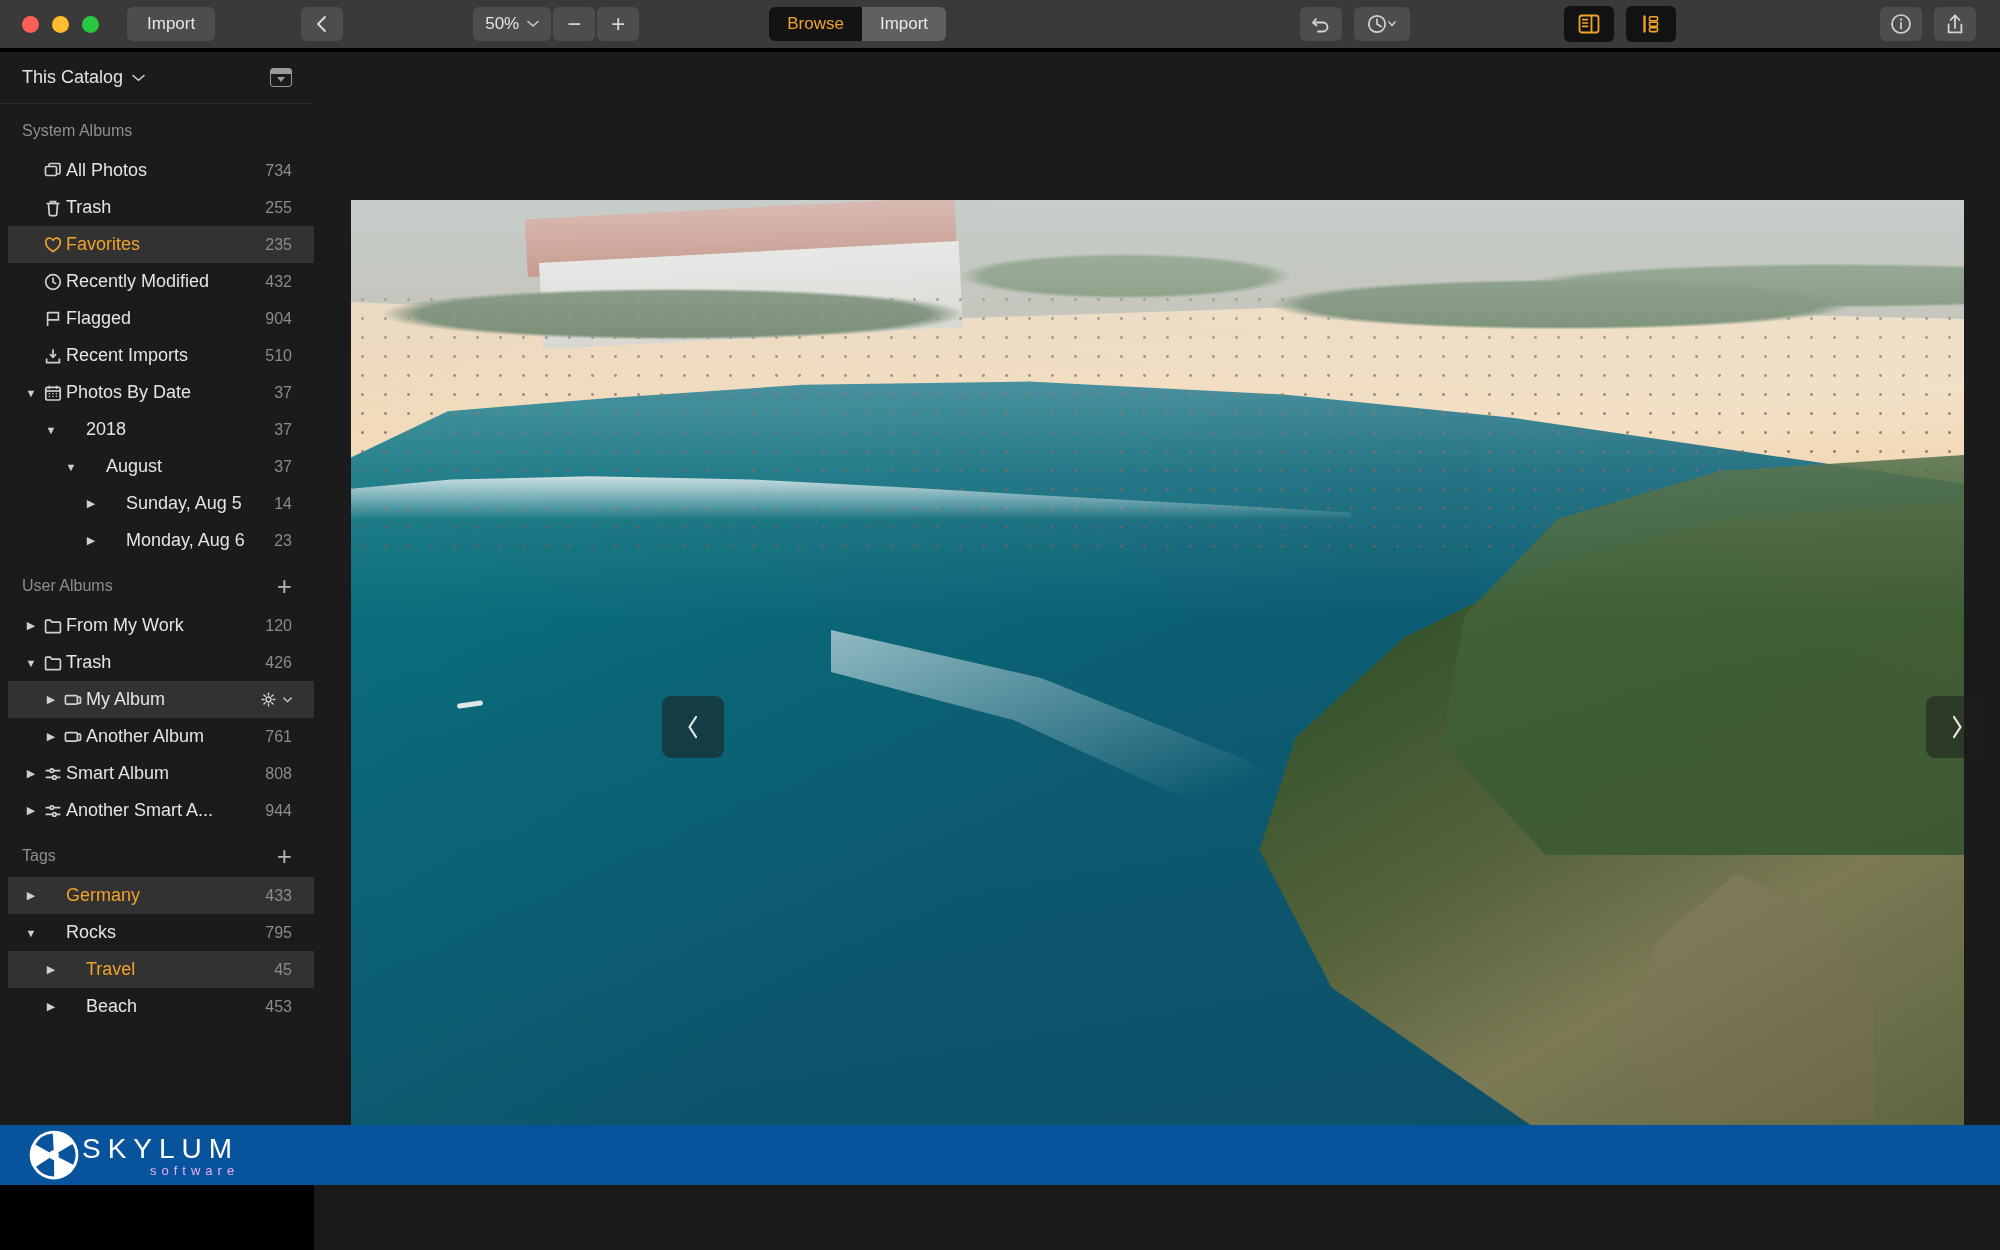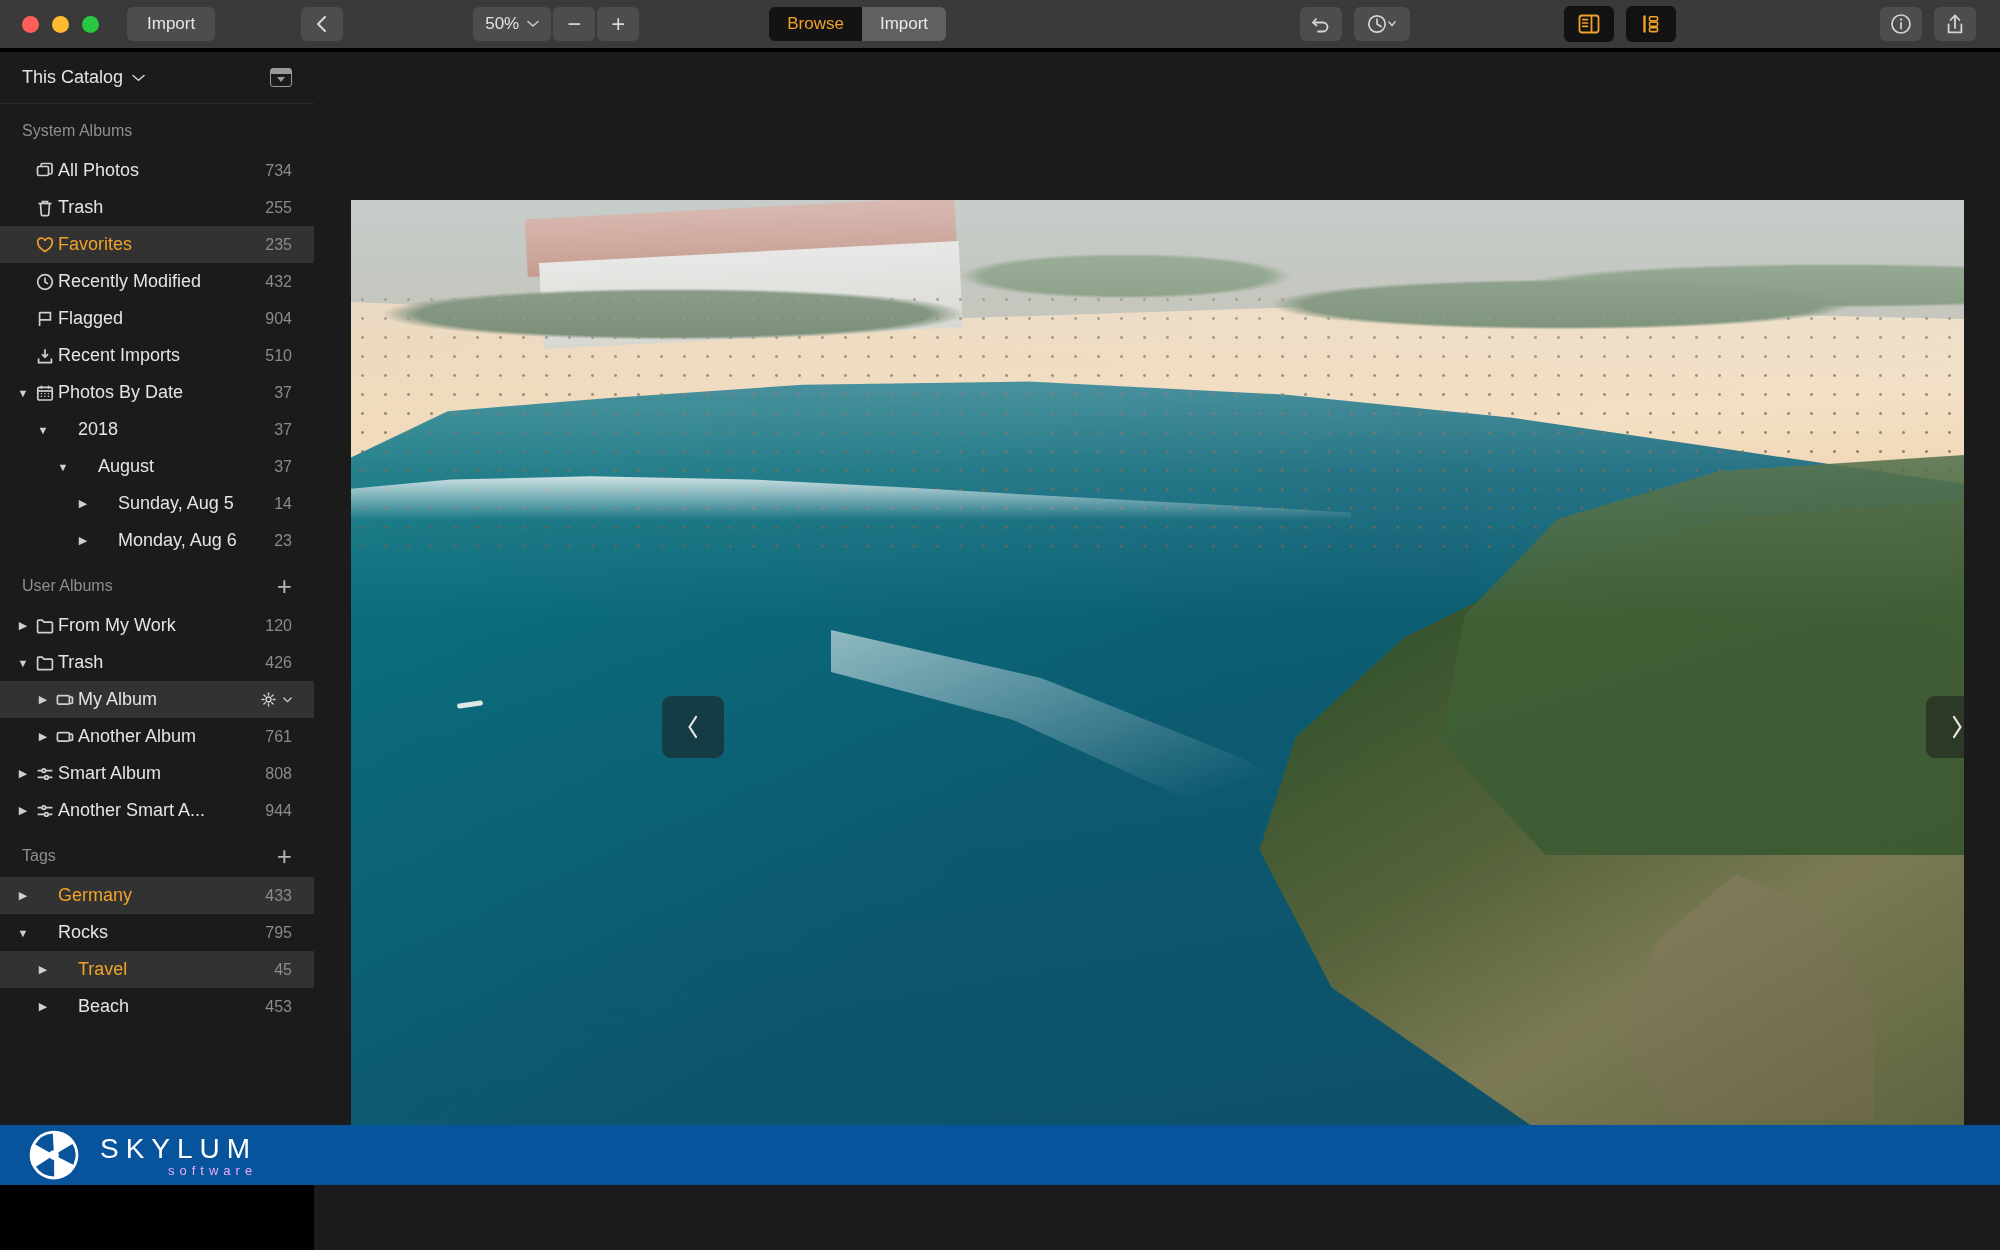--- a/index.html
+++ b/index.html
@@ -53,21 +53,21 @@
   .cat-ico:before{content:"";position:absolute;left:0;top:0;right:0;height:5px;background:#9a9a9a;}
   .cat-ico:after{content:"";position:absolute;left:50%;top:8px;transform:translateX(-50%);
                  border-left:4px solid transparent;border-right:4px solid transparent;
                  border-top:5px solid #9a9a9a;}
 
   .sect-hdr { height:42px; display:flex; align-items:center; justify-content:space-between;
               padding:0 22px; color:#8e8e8e; font-size:16px; margin-top:6px; }
   .plus { font-size:26px; color:#b4b4b4; line-height:1; cursor:pointer; }
 
   .row { height:37px; display:flex; align-items:center; position:relative;
-         color:#e4e4e4; font-size:18px; cursor:pointer; padding-right:22px; }
+         color:#e4e4e4; font-size:18px; cursor:pointer; padding-right:22px;margin-left:8px; }
   .row.sel { background:#323232; }
   .row.accent .lbl, .row.accent .ic svg { color:#f0a32a; }
   .row.accent .ic svg { stroke:#f0a32a; }
   .tw { width:18px; flex:0 0 18px; display:flex; align-items:center; justify-content:center;
         color:#cfcfcf; font-size:11px; }
   .ic { width:26px; flex:0 0 26px; display:flex; align-items:center; justify-content:center; }
   .ic svg { stroke:#cfcfcf; fill:none; stroke-width:1.7; }
   .lbl { flex:1; white-space:nowrap; overflow:hidden; }
   .cnt { color:#8b8b8b; font-size:16px; }
   .gear { display:flex; align-items:center; gap:6px; color:#cfcfcf; }
@@ -125,21 +125,21 @@
            background:radial-gradient(ellipse at 40% 40%,rgba(255,255,255,.5),transparent 62%); }
   .boat { position:absolute; left:106px; top:502px; width:26px; height:5px;
           background:#dfe7e6; border-radius:3px; transform:rotate(-8deg); }
   .people { position:absolute; left:0; top:90px; width:100%; height:260px; opacity:.85;
             background-image:radial-gradient(circle,#6b5a48 0 1.2px,transparent 1.6px);
             background-size:23px 19px; }
 
   .btm-bar { position:absolute; left:0; top:1125px; width:2000px; height:60px;
              background:#07539c; display:flex; align-items:center; }
   .sky-logo { margin-left:28px; width:52px; height:52px; }
-  .sky-txt { margin-left:20px; color:#fff; }
+  .sky-txt { margin-left:2px; color:#fff; }
   .sky-1 { font-size:28px; letter-spacing:7px; }
   .sky-2 { font-size:13px; letter-spacing:5px; text-align:right; margin-top:-2px; color:#f0abfc;}
 </style>
 </head>
 <body>
 
 <div id="app">
 
   <div class="toolbar">
 

